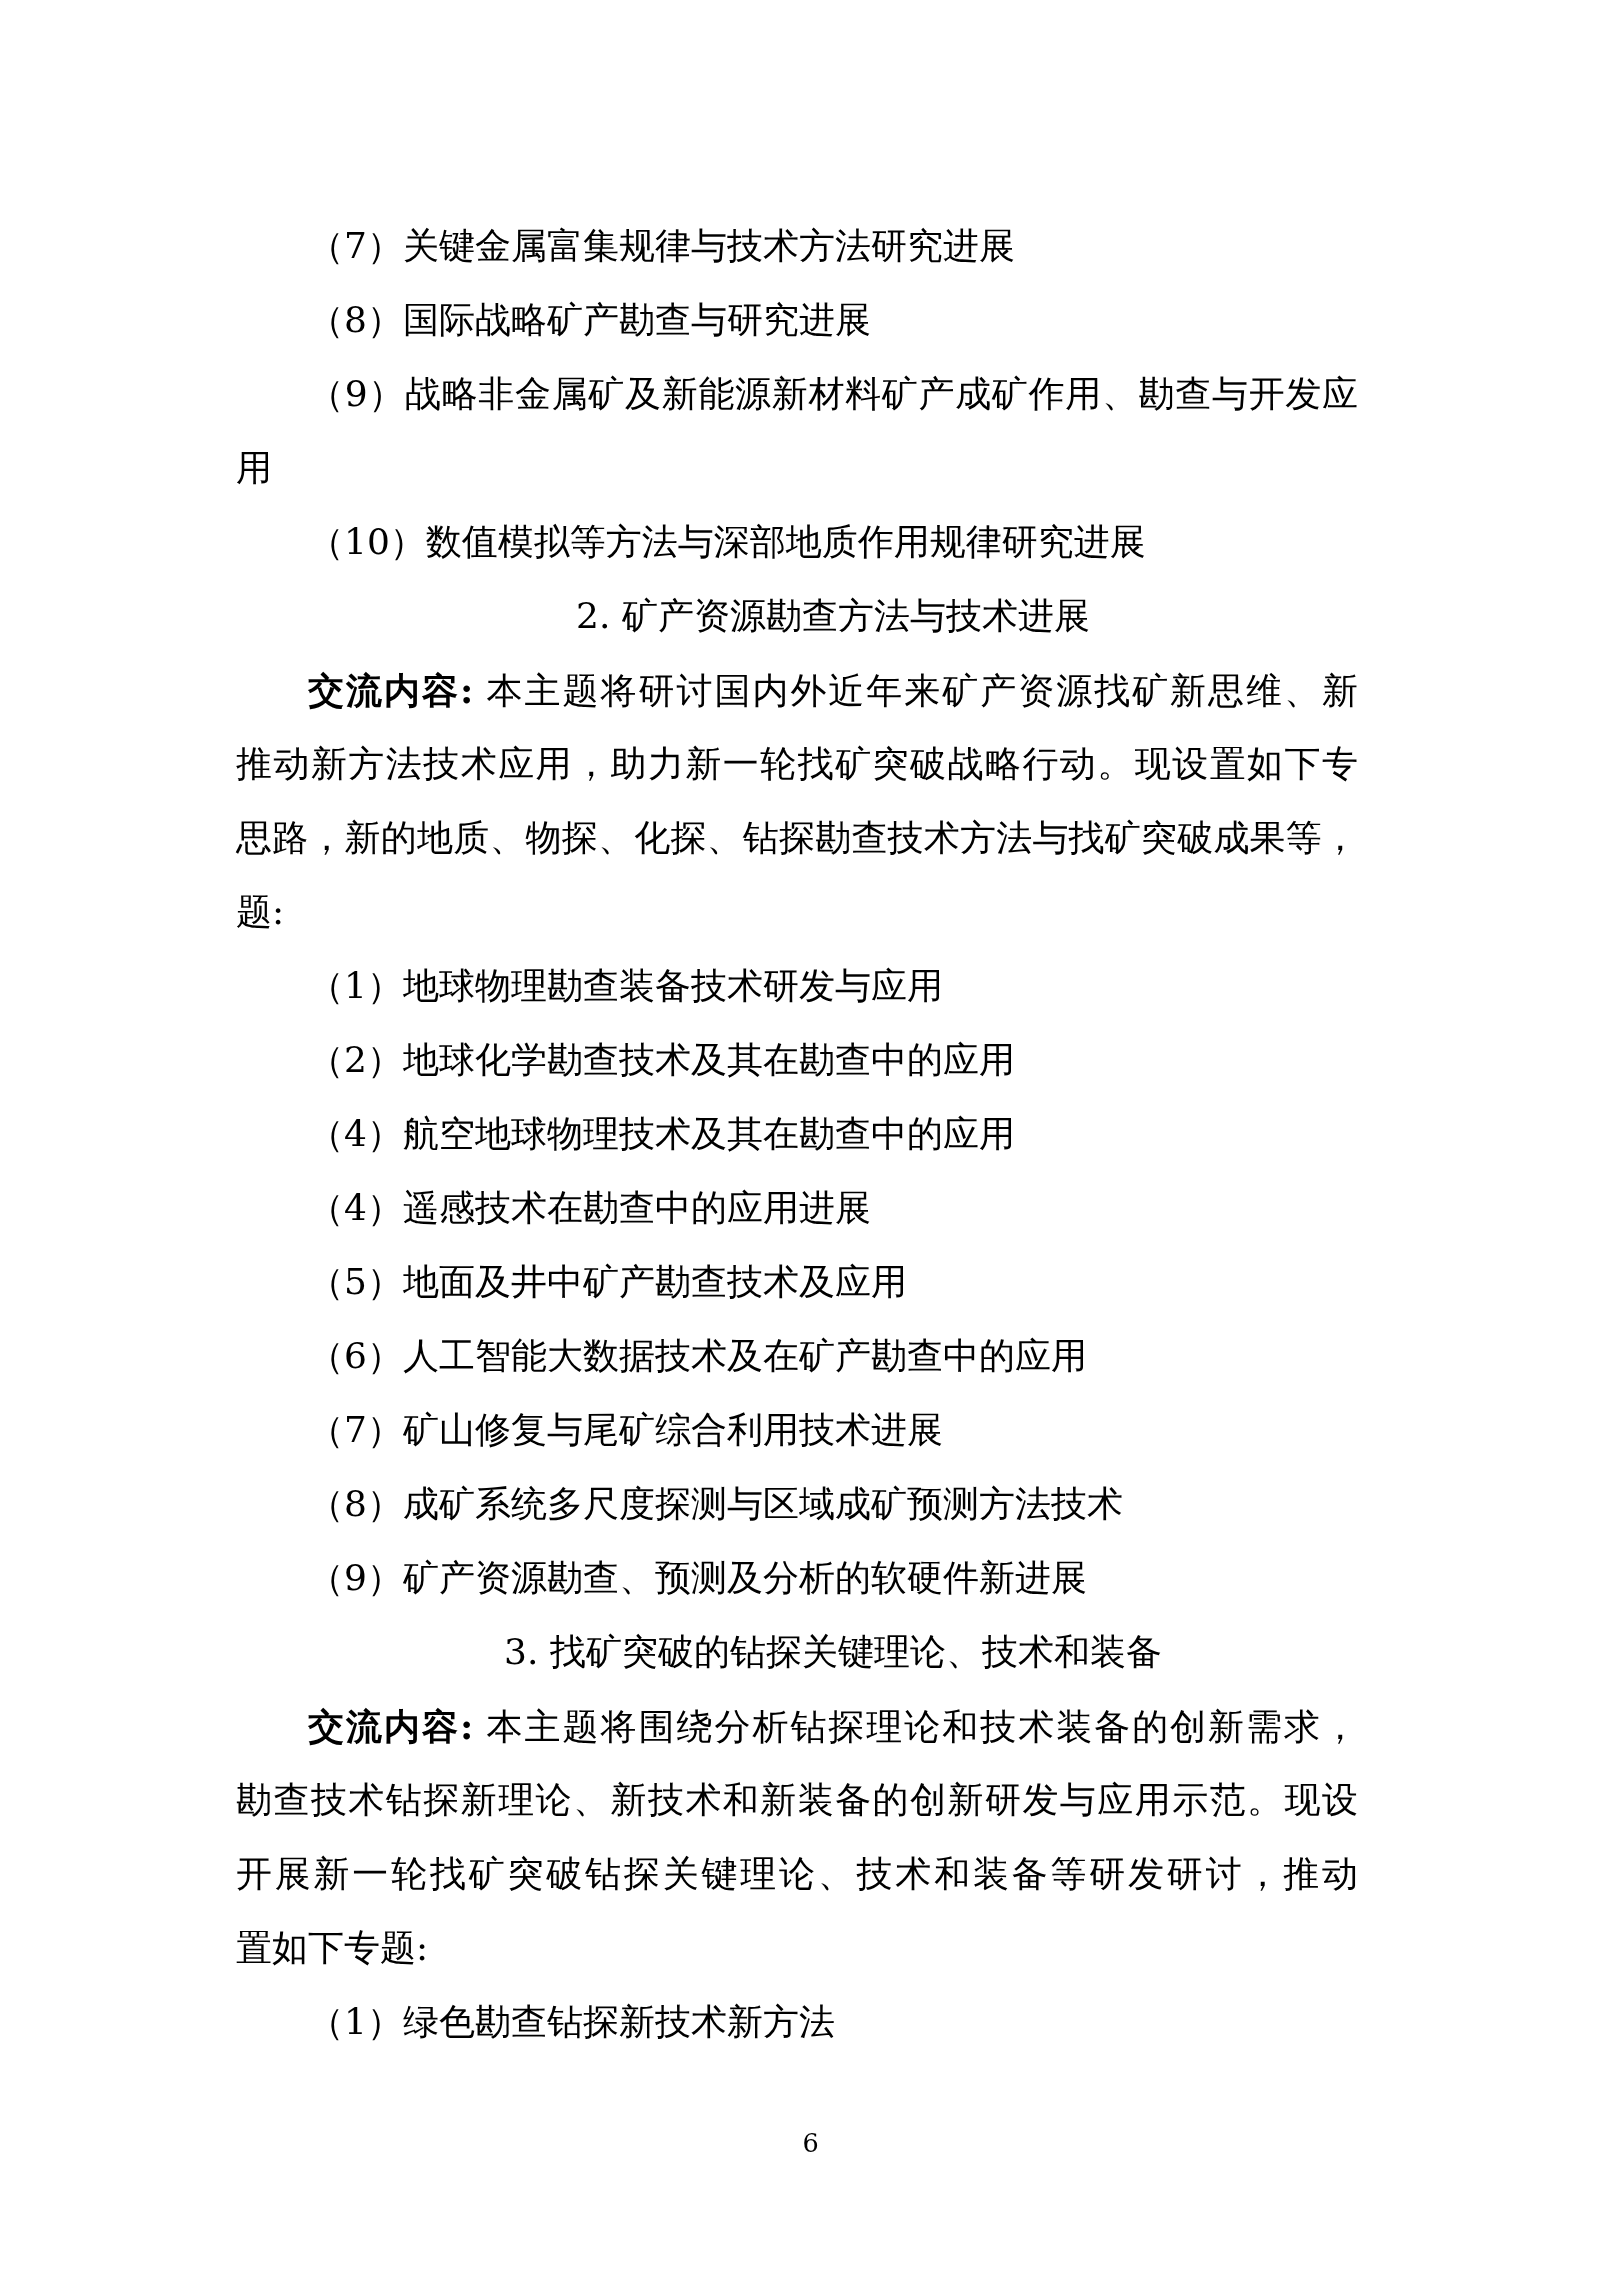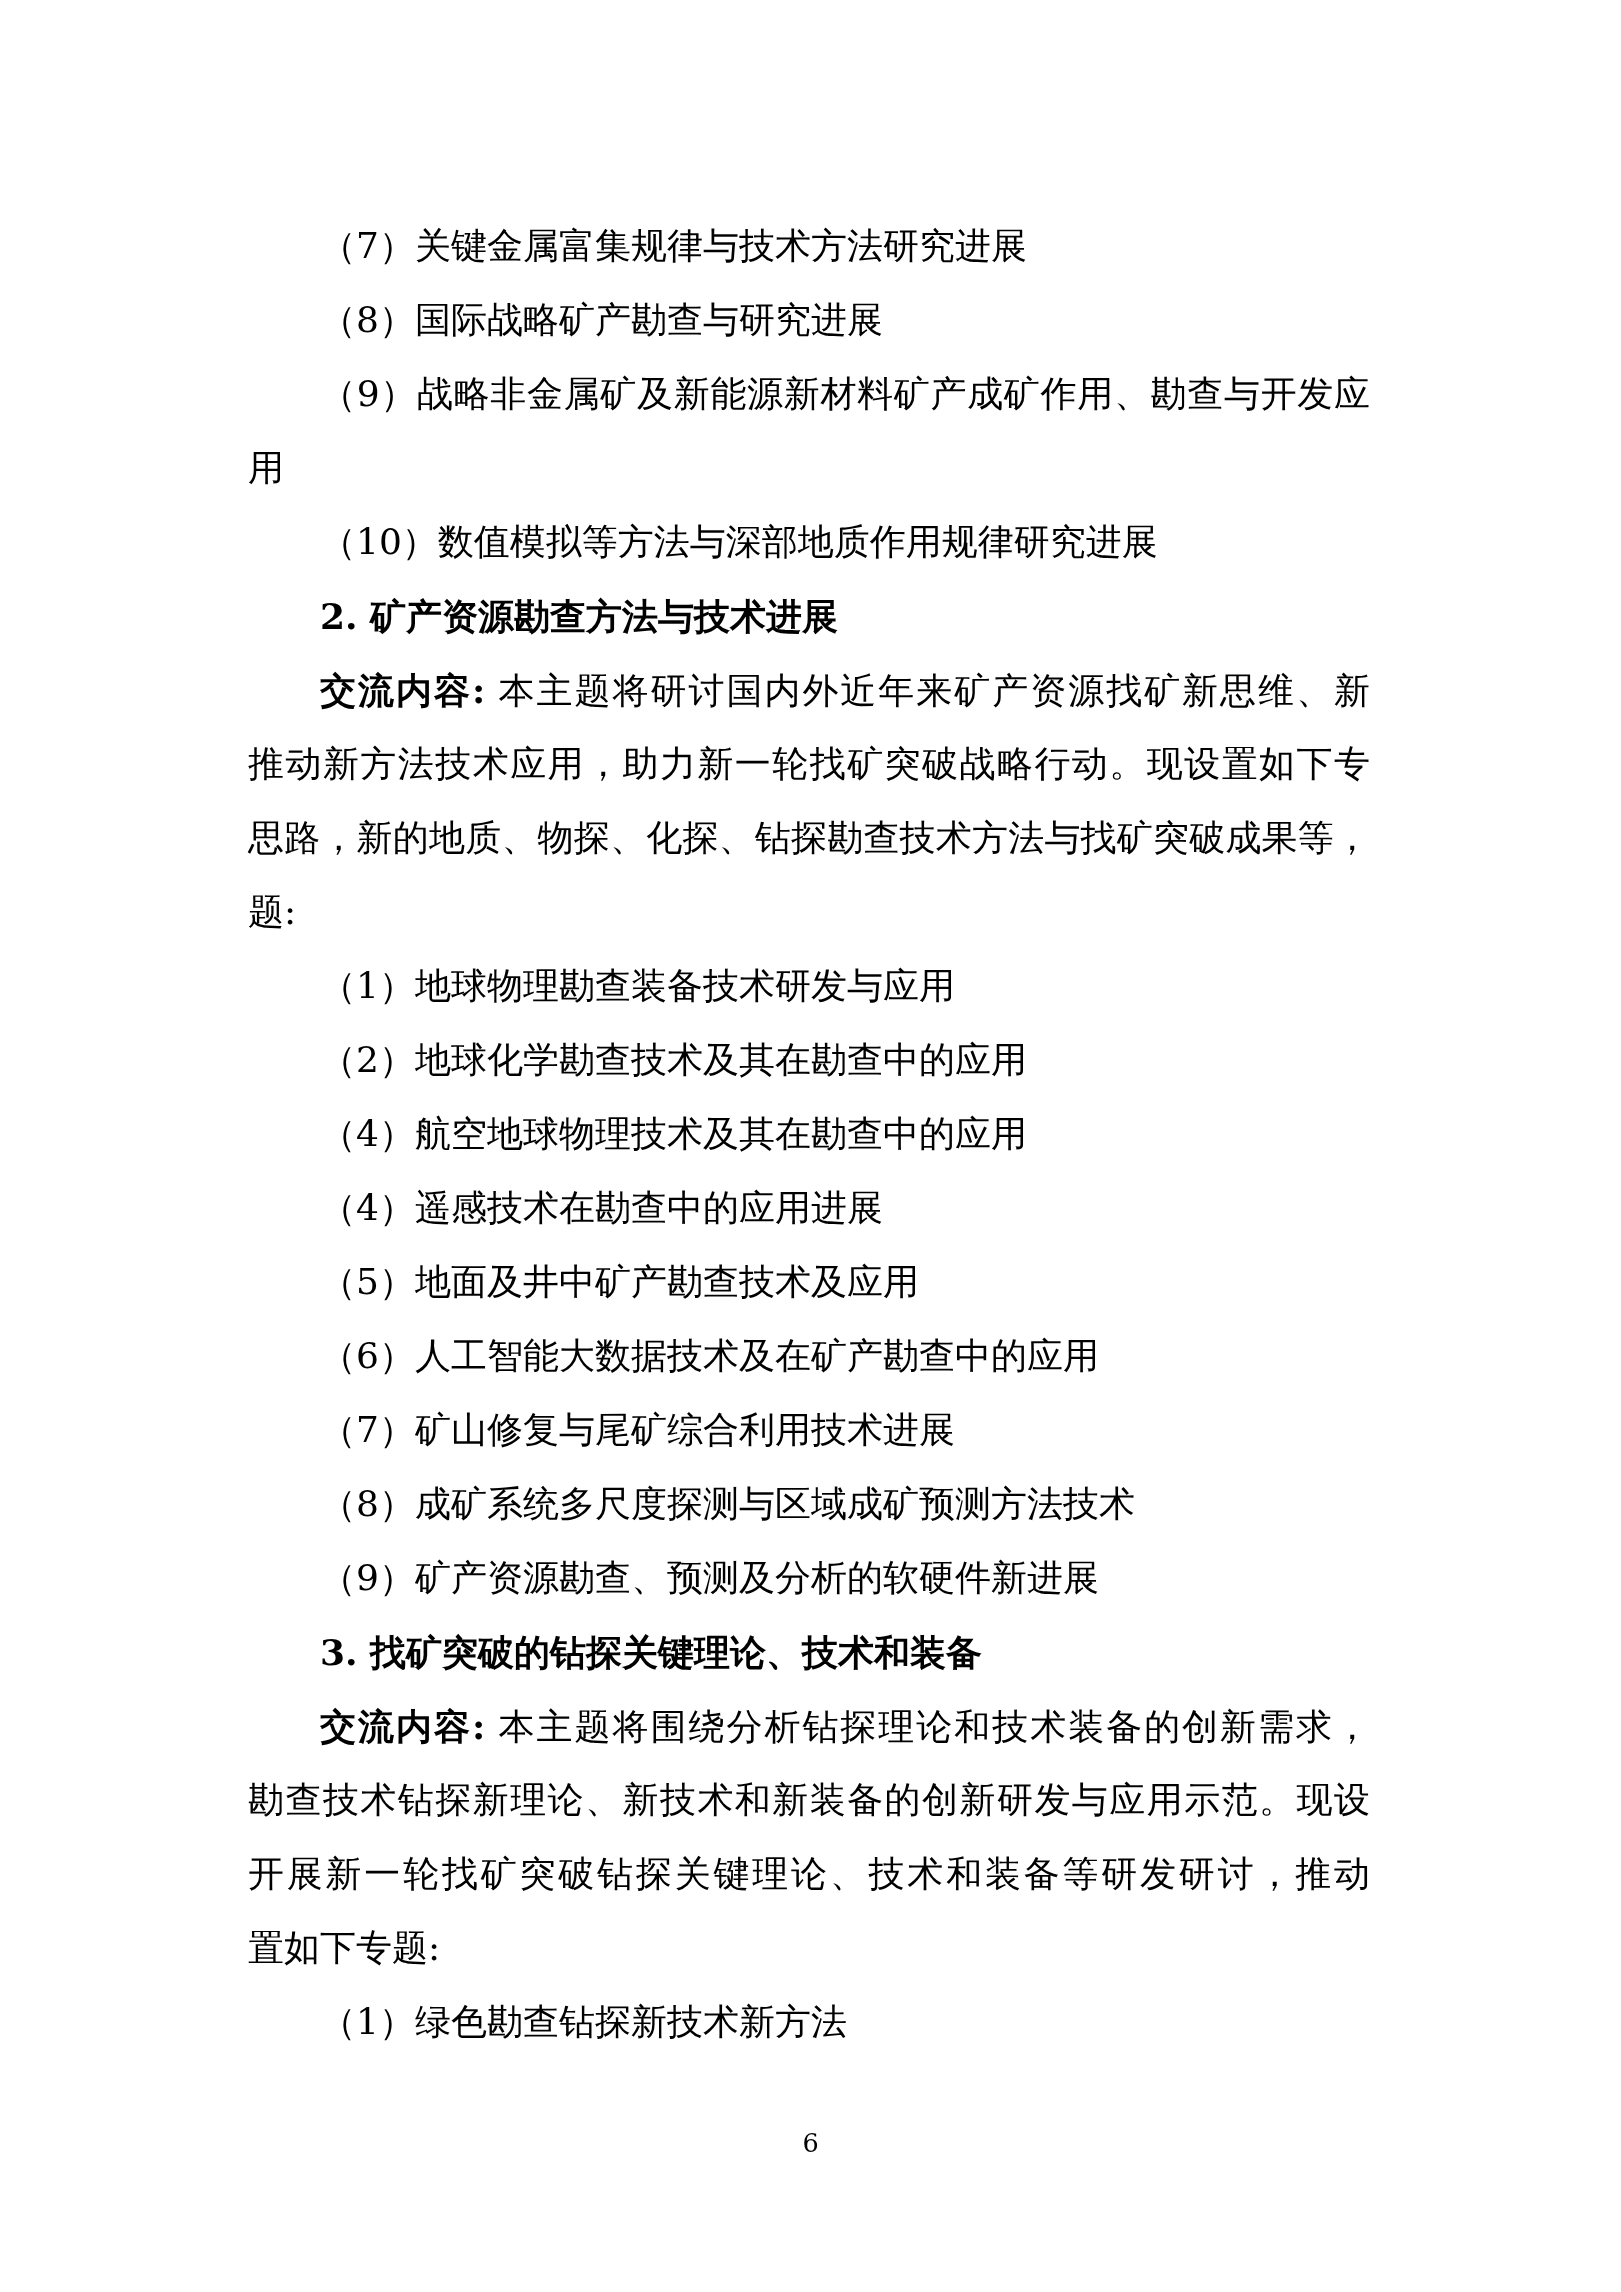--- a/index.html
+++ b/index.html
@@ -11,36 +11,36 @@
     position: relative;
   }
   .page {
     position: absolute; left: 0; top: 0;
     width: 1621px; height: 2293px;
     background: #ffffff;
     overflow: hidden;
   }
   .content {
     position: absolute;
-    left: 248px; top: 209px;
+    left: 236px; top: 209px;
     width: 1122px;
     font-size: 36px;
     line-height: 74px;
   }
   .line {
     height: 74px;
     white-space: nowrap;
     text-align: left;
   }
   .line.indent { text-indent: 2em; }
   .line.justify {
     text-align: justify;
     text-align-last: justify;
   }
-  .line.heading { font-weight: 700; }
+  .line.heading { font-weight: 400; text-align: center; }
   .bold { font-weight: 700; }
   .footer {
     position: absolute;
     left: 0; top: 2124px;
     width: 1621px;
     text-align: center;
     font-size: 25.5px;
     line-height: 39px;
   }
 </style>

